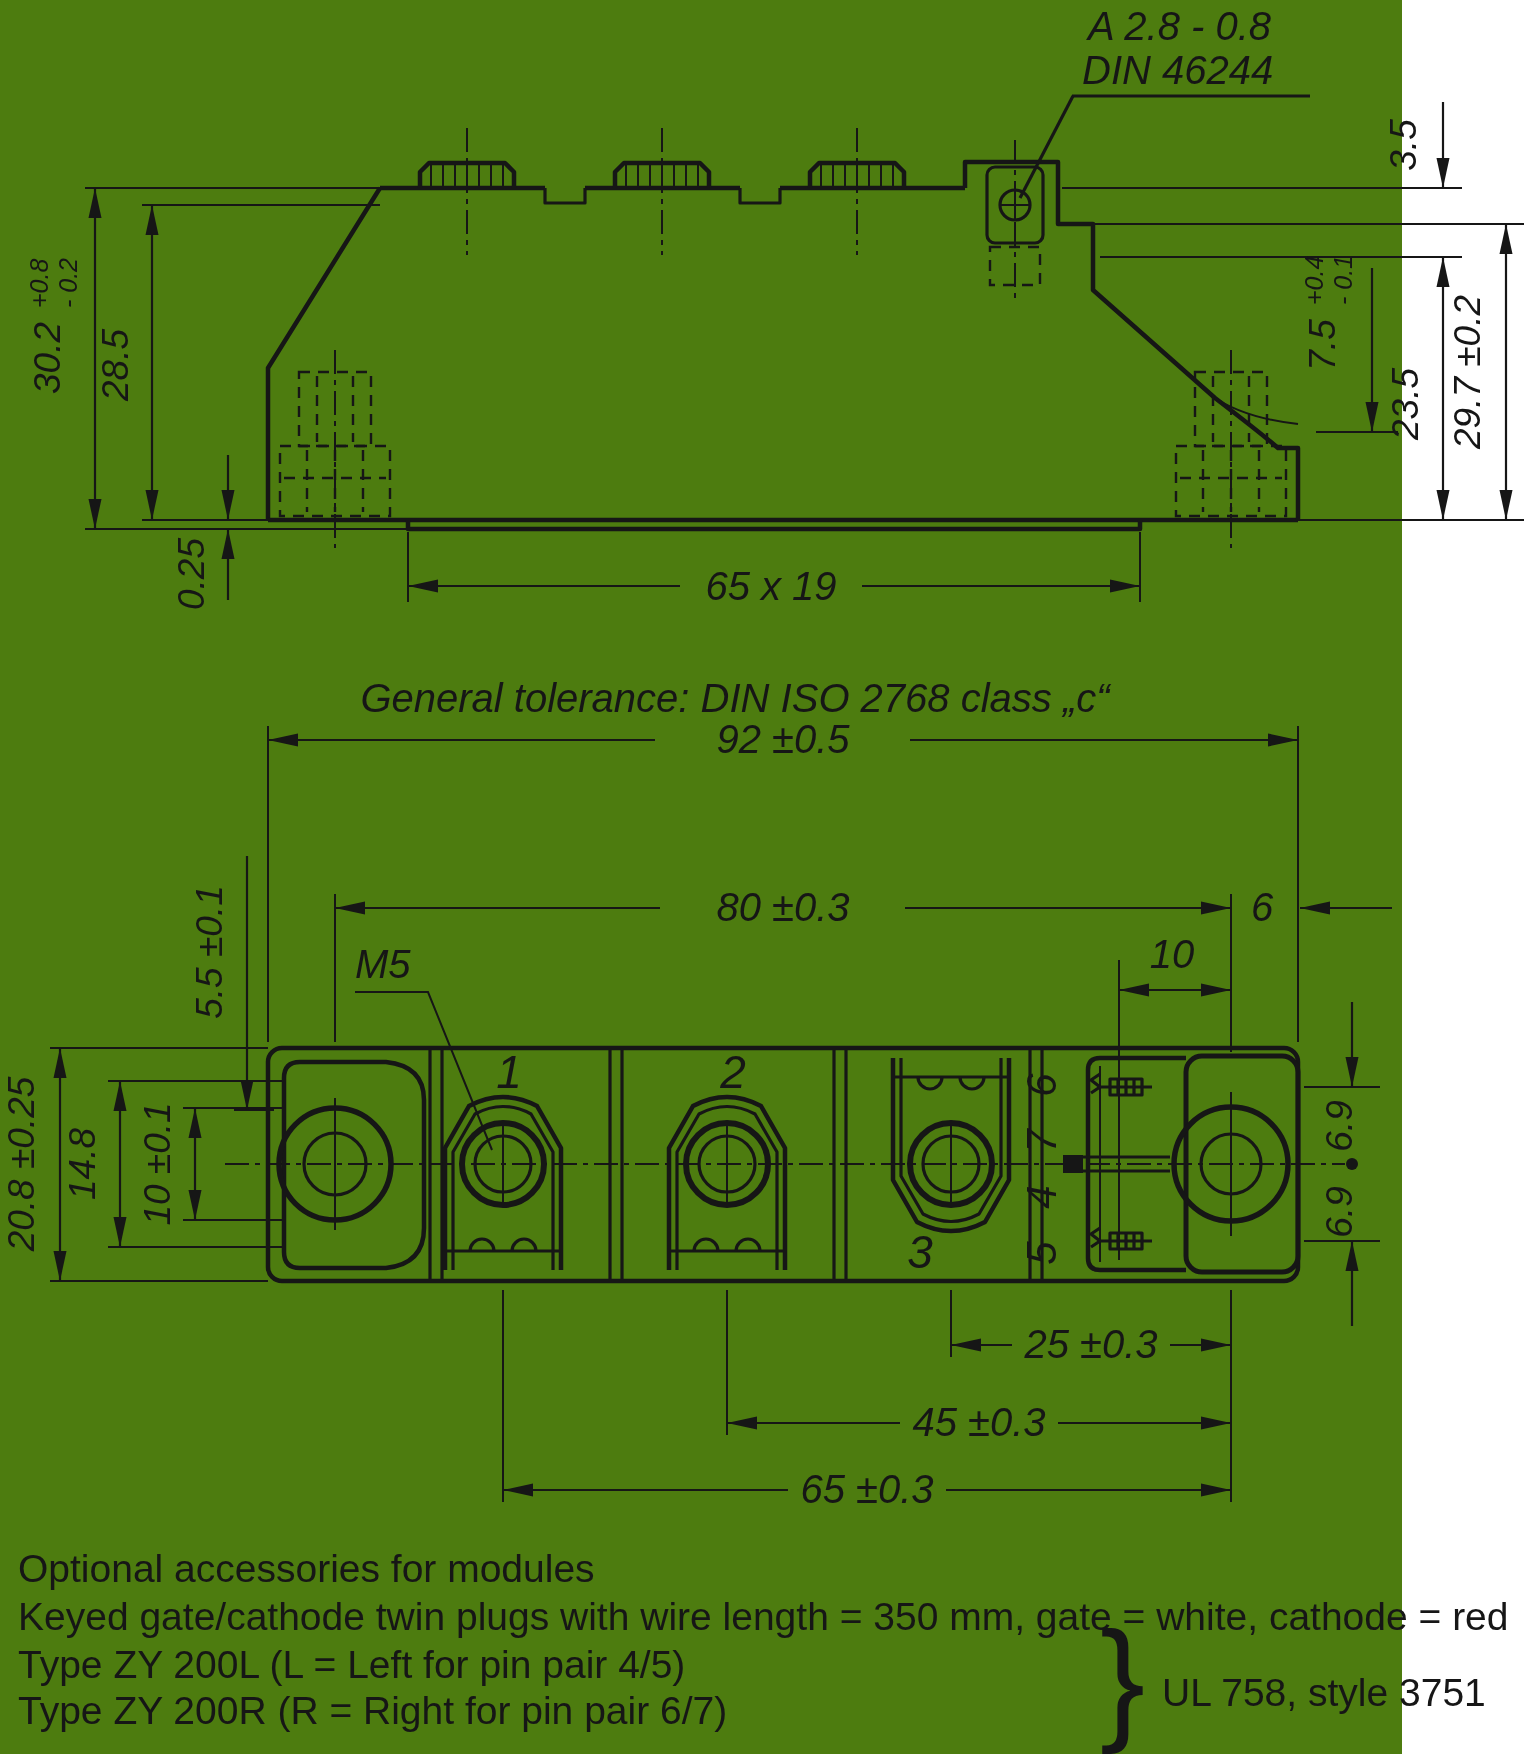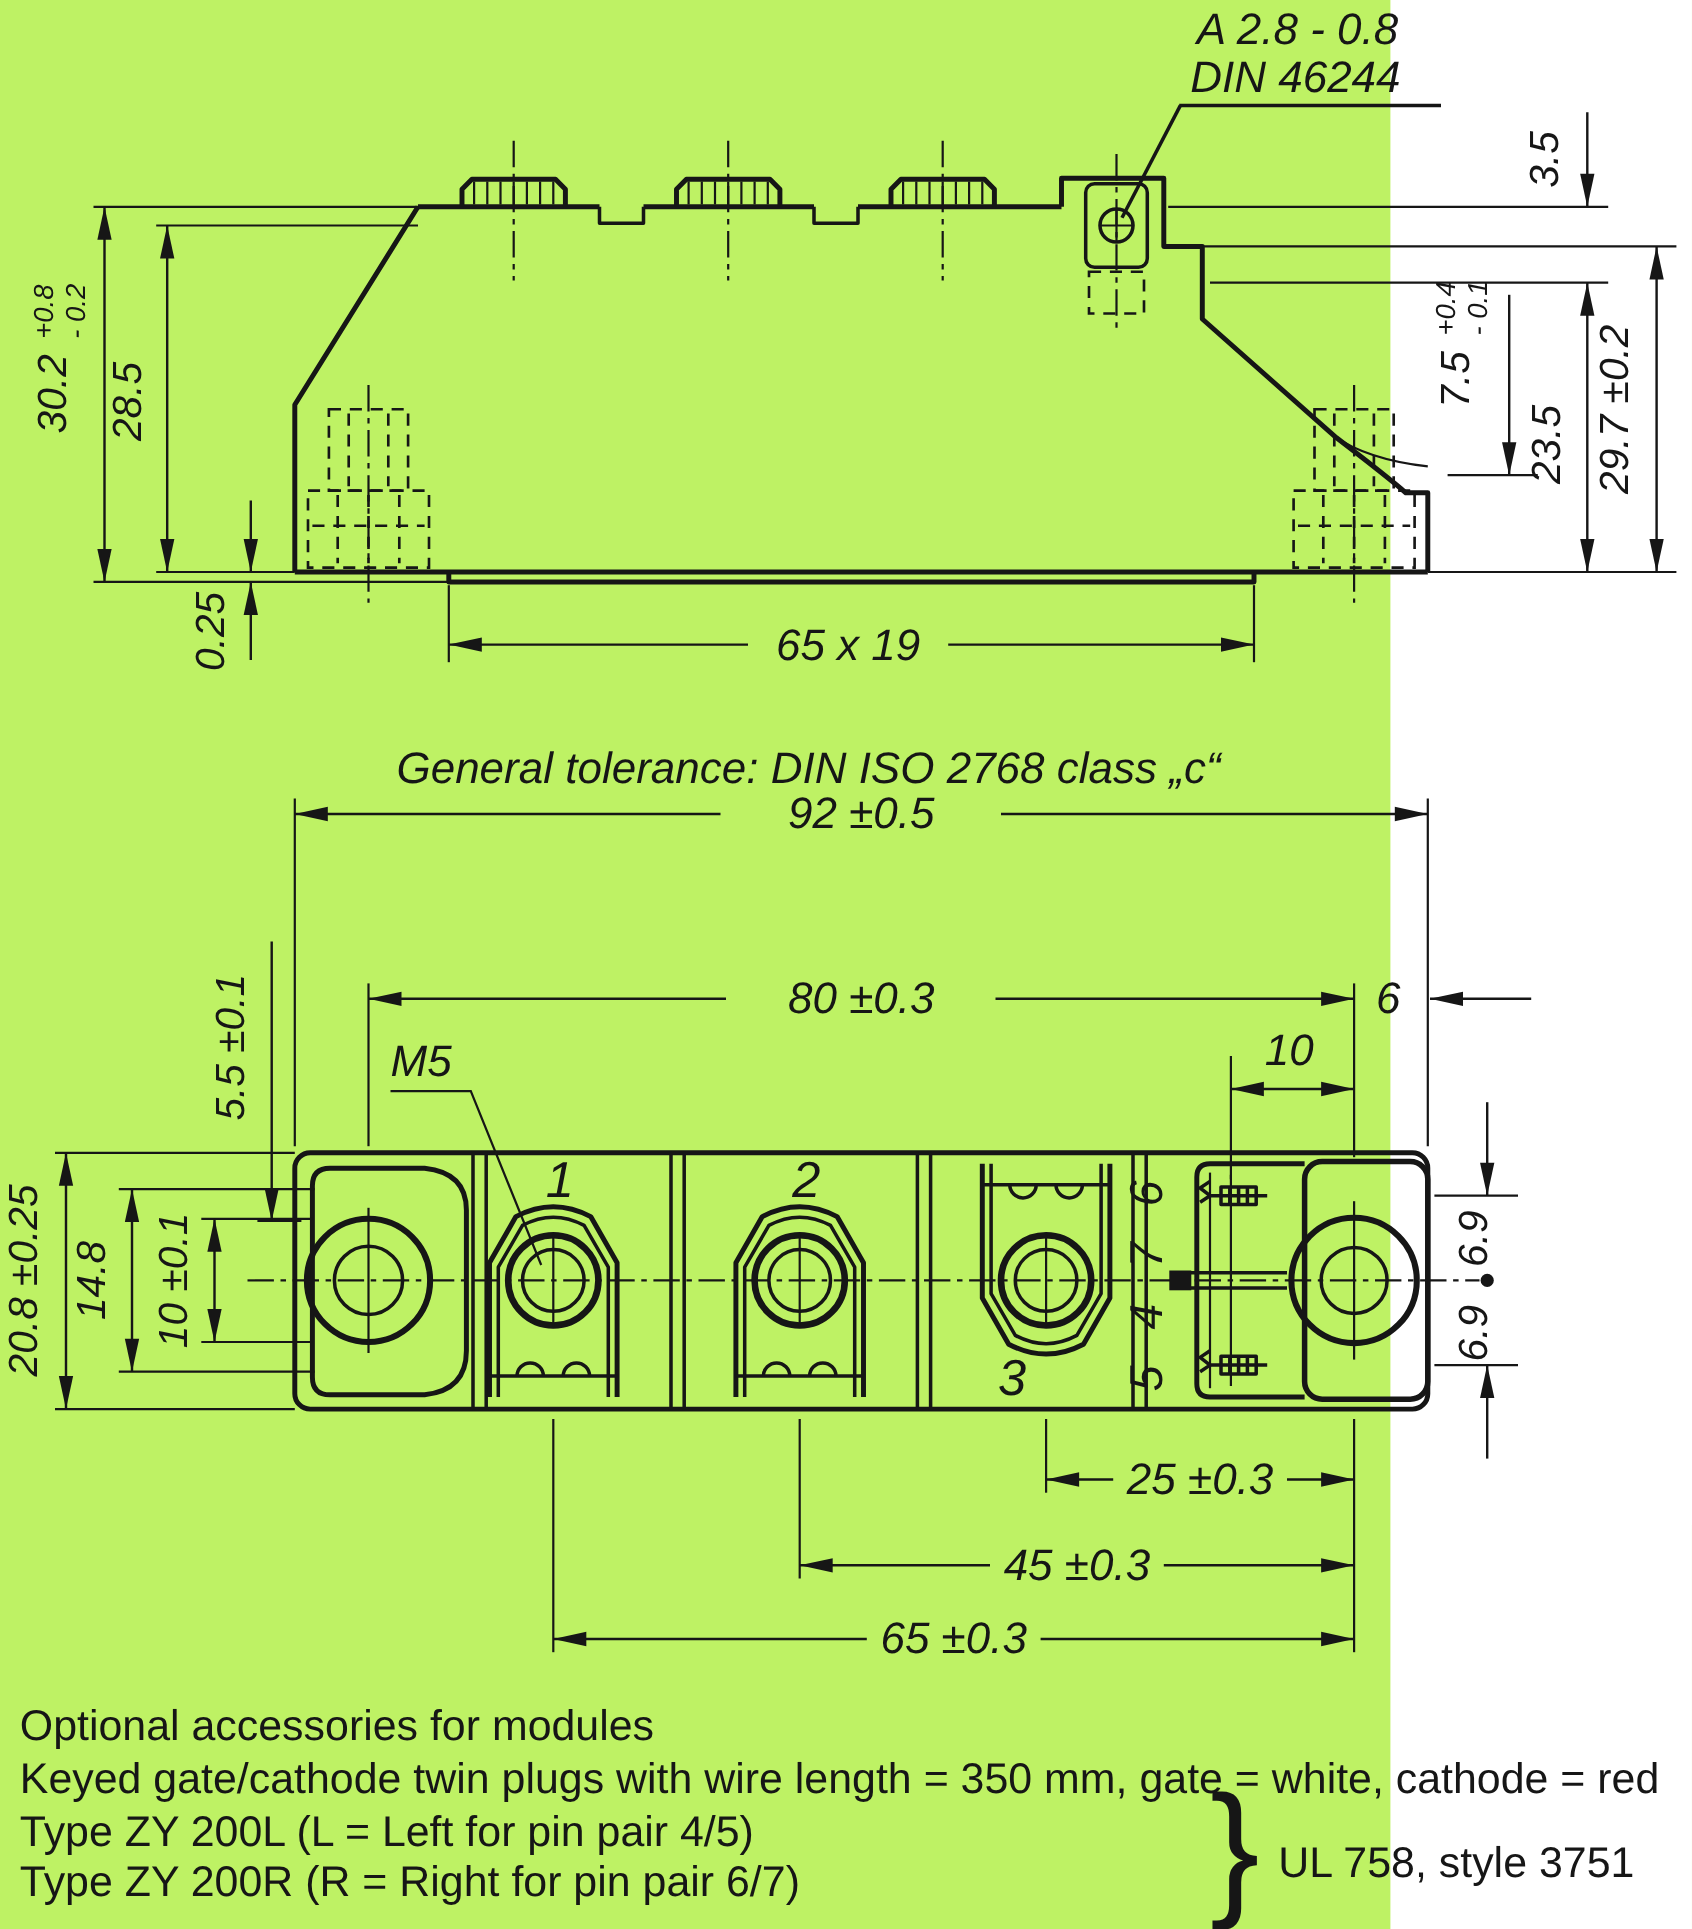--- a/index.html
+++ b/index.html
@@ -1,16 +1,16 @@
 <!DOCTYPE html>
 <html><head>
 <meta charset="utf-8">
 <style>
   html,body{margin:0;padding:0;background:#fff;}
-  #stage{width:1264px;height:1754px;background:#bef264;position:relative;}
+  #stage{width:1402px;height:1754px;background:#4d7c0f;position:relative;}
   svg{display:block;}
   .outline{stroke:#161616;stroke-width:4.5;fill:none;stroke-linejoin:round;stroke-linecap:butt;}
   .med{stroke:#161616;stroke-width:3.2;fill:none;stroke-linejoin:round;}
   .thin{stroke:#161616;stroke-width:2;fill:none;}
   .dimline{stroke:#161616;stroke-width:2.2;fill:none;}
   .extline{stroke:#161616;stroke-width:2;fill:none;}
   .dashdot{stroke:#161616;stroke-width:2;fill:none;stroke-dasharray:24 6 5 6;}
   .dashed{stroke:#161616;stroke-width:2.4;fill:none;stroke-dasharray:11 8;}
   .ah{fill:#161616;stroke:none;}
   .dimtext{font-family:"Liberation Sans",sans-serif;font-style:italic;font-size:37px;fill:#161616;}

